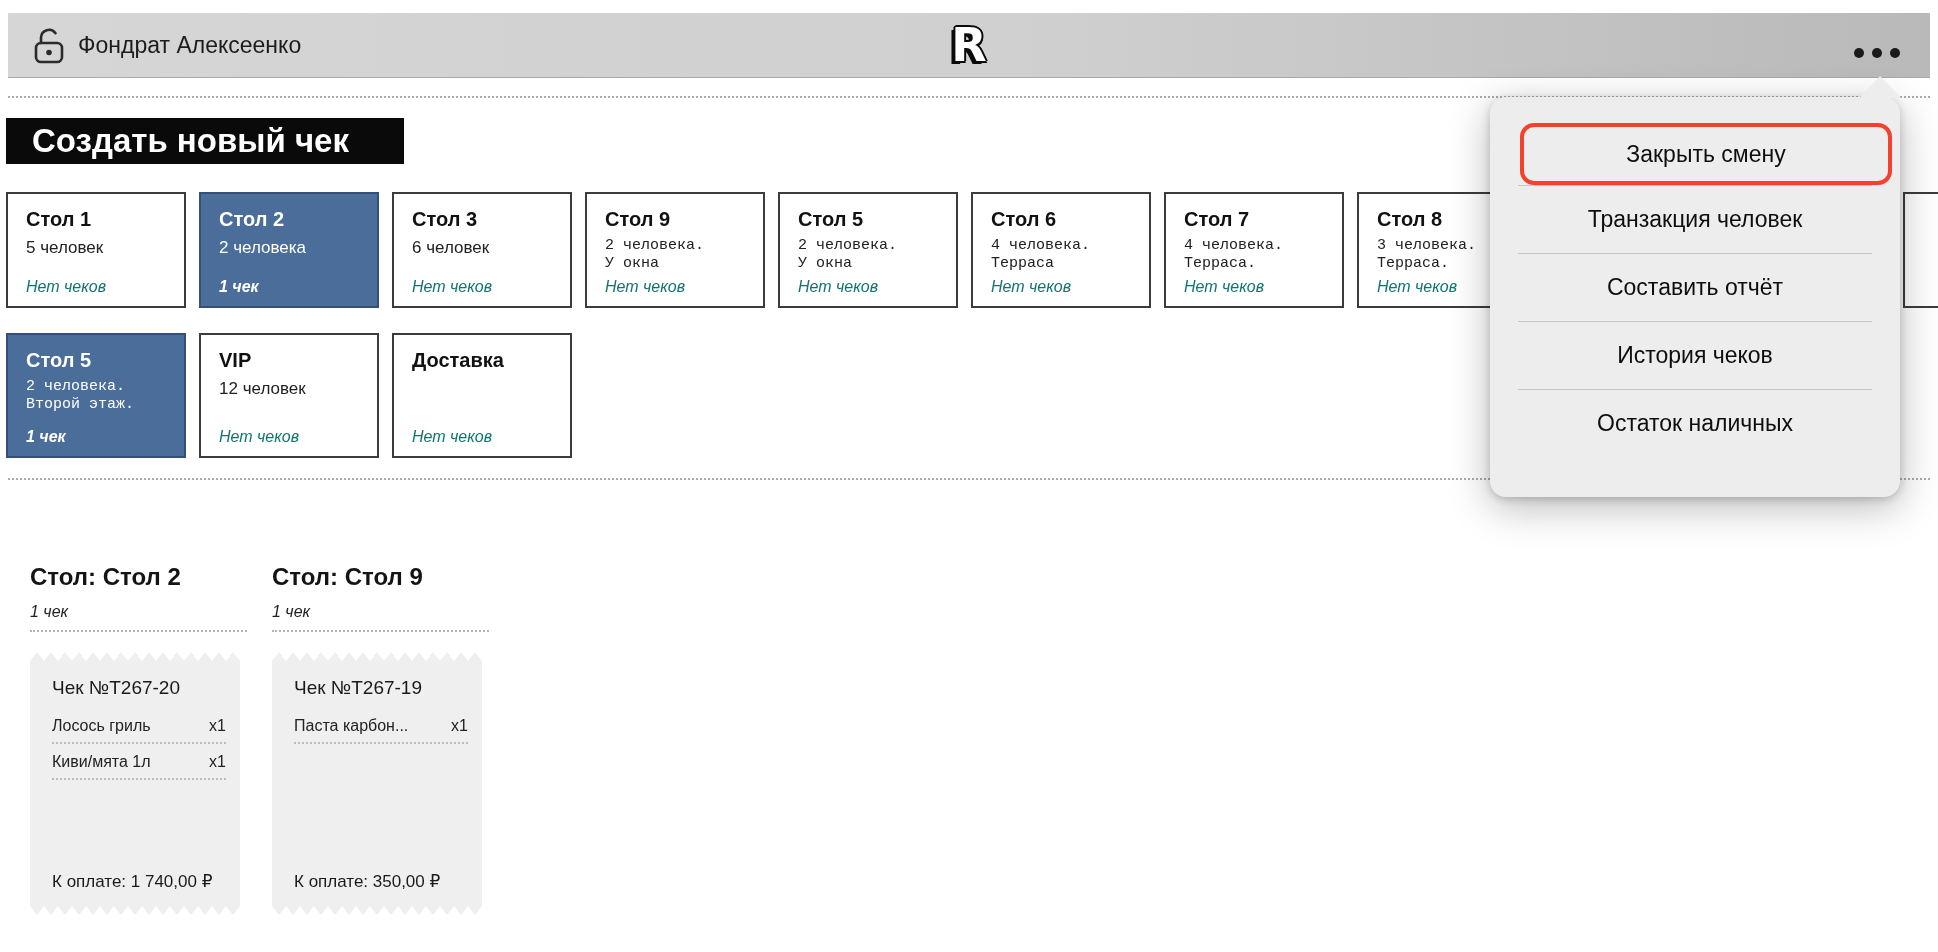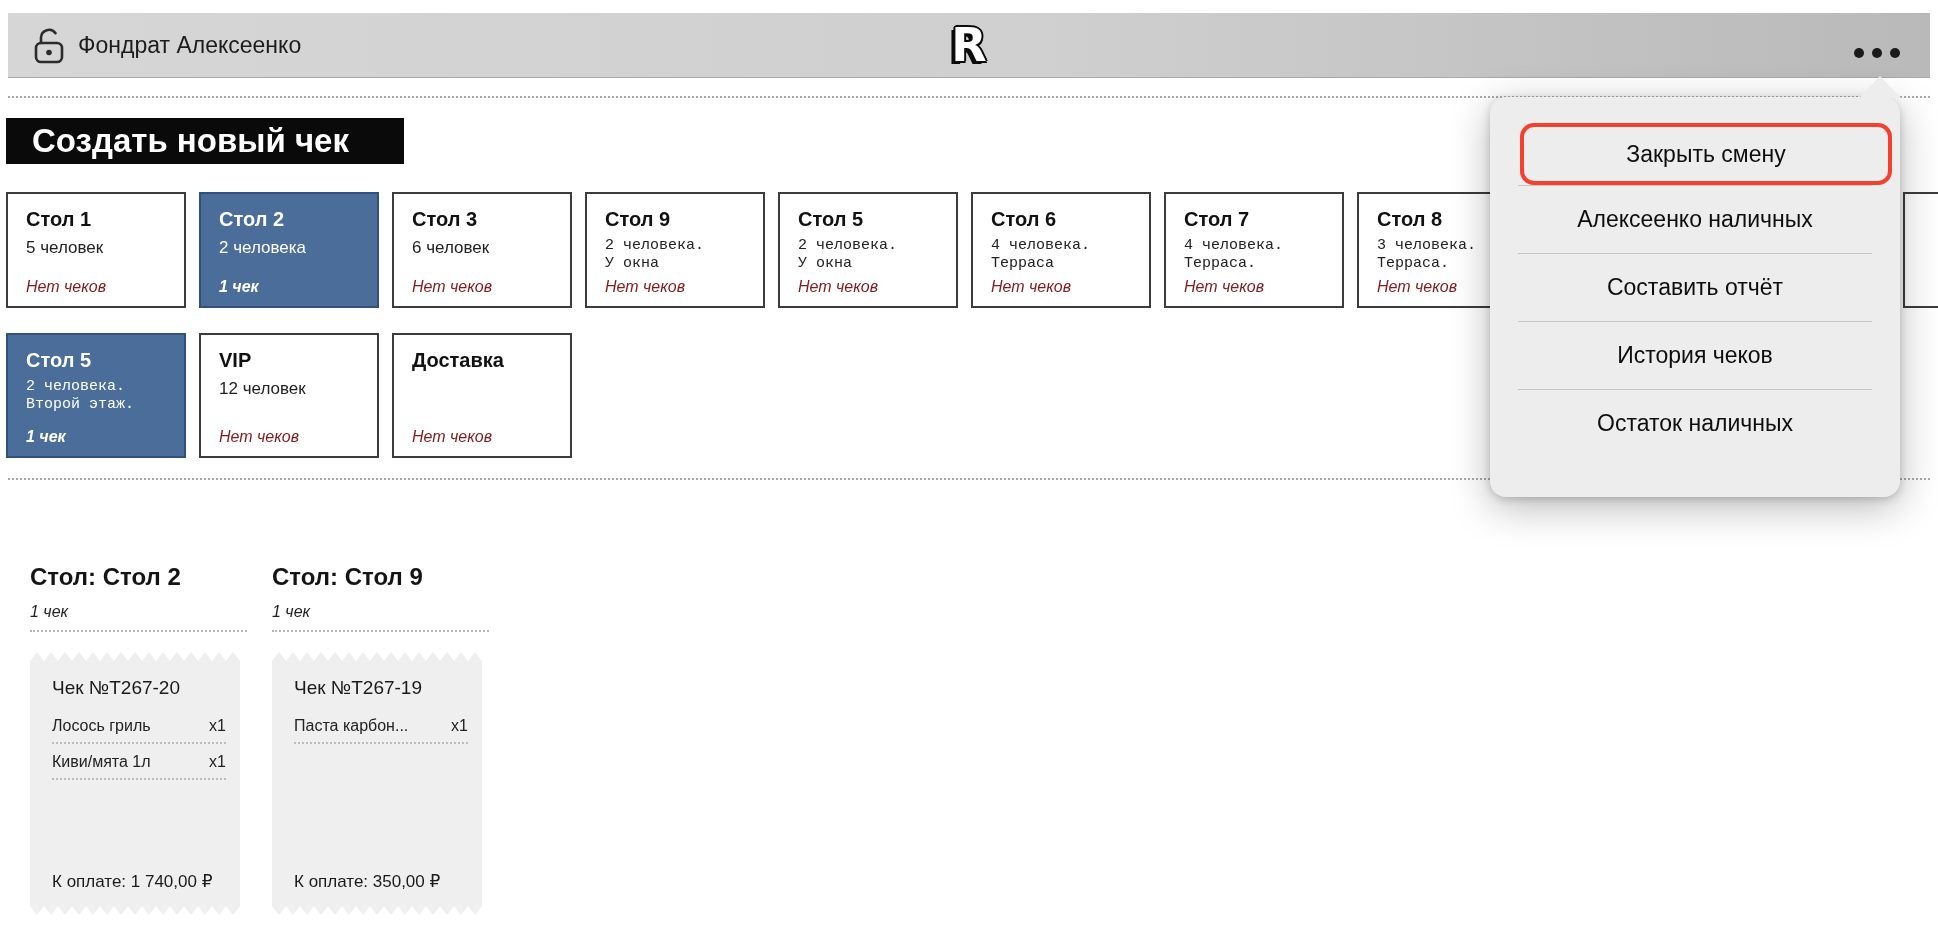--- a/index.html
+++ b/index.html
@@ -37,21 +37,21 @@
             padding-left:26px; z-index:2; }
 
   
   .table-card { position:absolute; width:180px; background:#fff; border:2px solid #3c3c3c;
                 padding:14px 16px 10px 18px; display:flex; flex-direction:column; cursor:pointer; z-index:3; }
   .row1 { top:192px; height:116px; }
   .row2 { top:333px; height:125px; }
   .tc-title { font-size:20px; font-weight:bold; color:#111; margin-bottom:6px; }
   .tc-sub  { font-size:17px; color:#222; line-height:21px; }
   .two-line .tc-sub { font-size:15px; line-height:18px;font-family:Liberation Mono, monospace; }
-  .tc-status { margin-top:auto; font-size:16px; font-style:italic; color:#7f1d1d; }
+  .tc-status { margin-top:auto; font-size:16px; font-style:italic; color:#0f766e; }
   .table-card.selected { background:#4a6d99; border-color:#33507a; }
   .table-card.selected .tc-title, .table-card.selected .tc-sub { color:#fff; }
   .table-card.selected .tc-status { color:#fff; font-weight:bold; }
   .sliver { left:1903px; width:60px; }
 
   
   .check-col { position:absolute; top:563px; width:217px; z-index:3; }
   .cc-header { font-size:24px; font-weight:bold; color:#141414; margin-bottom:12px; }
   .cc-count { font-size:16px; font-style:italic; color:#222; padding-bottom:9px;
               border-bottom:2px dotted #b5b5b5; width:217px; }
@@ -232,21 +232,21 @@
         </svg>
     </div>
   </div>
 
   <div class="pop-arrow"></div>
   <div class="popover">
     <div class="hl-box" style="border-color: rgb(244, 64, 47);">
       <div class="menu-item">Закрыть смену</div>
     </div>
     <div class="menu-divider"></div>
-    <div class="menu-item">Алексеенко наличных</div>
+    <div class="menu-item">Транзакция человек</div>
     <div class="menu-divider"></div>
     <div class="menu-item">Составить отчёт</div>
     <div class="menu-divider"></div>
     <div class="menu-item">История чеков</div>
     <div class="menu-divider"></div>
     <div class="menu-item">Остаток наличных</div>
   </div>
 
 </div>
 

